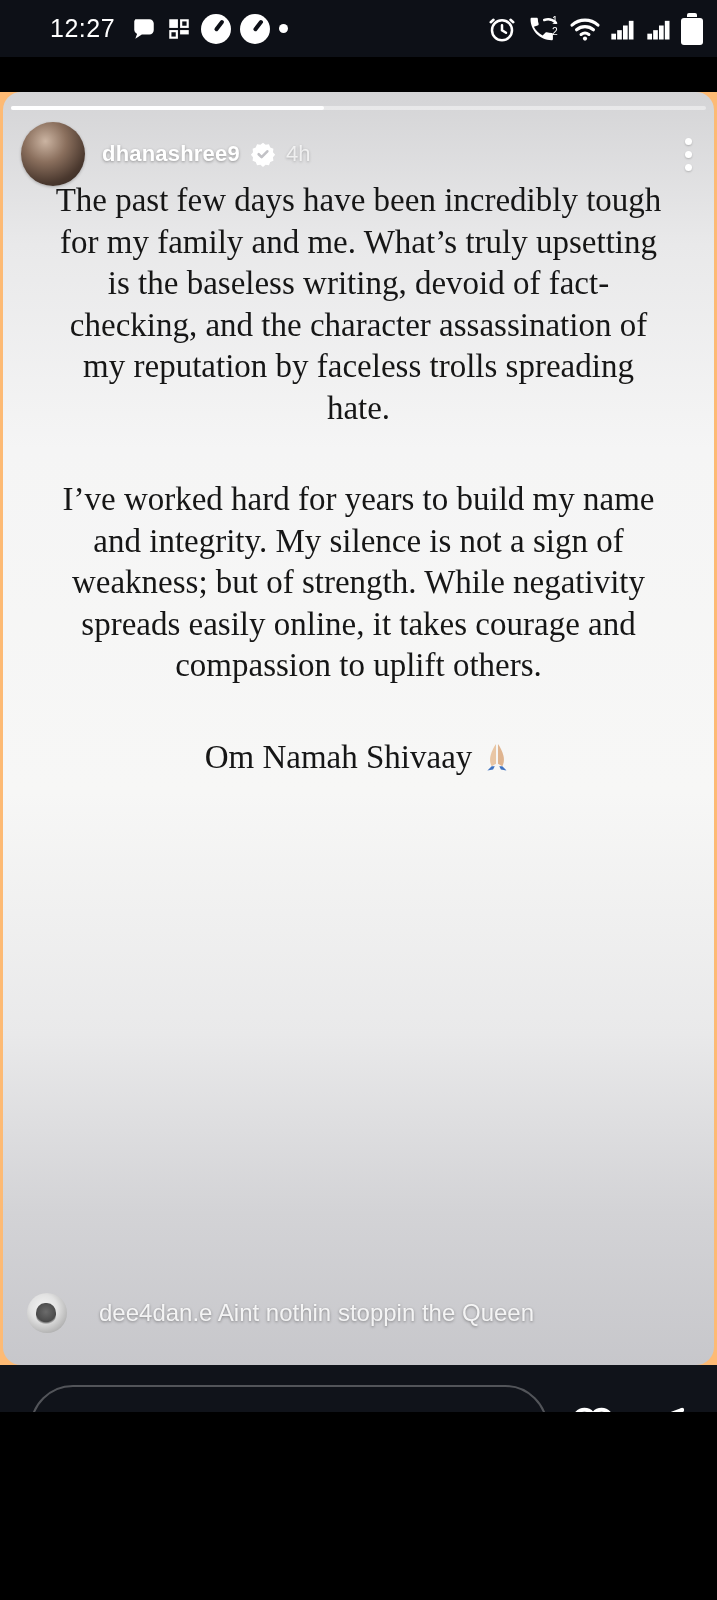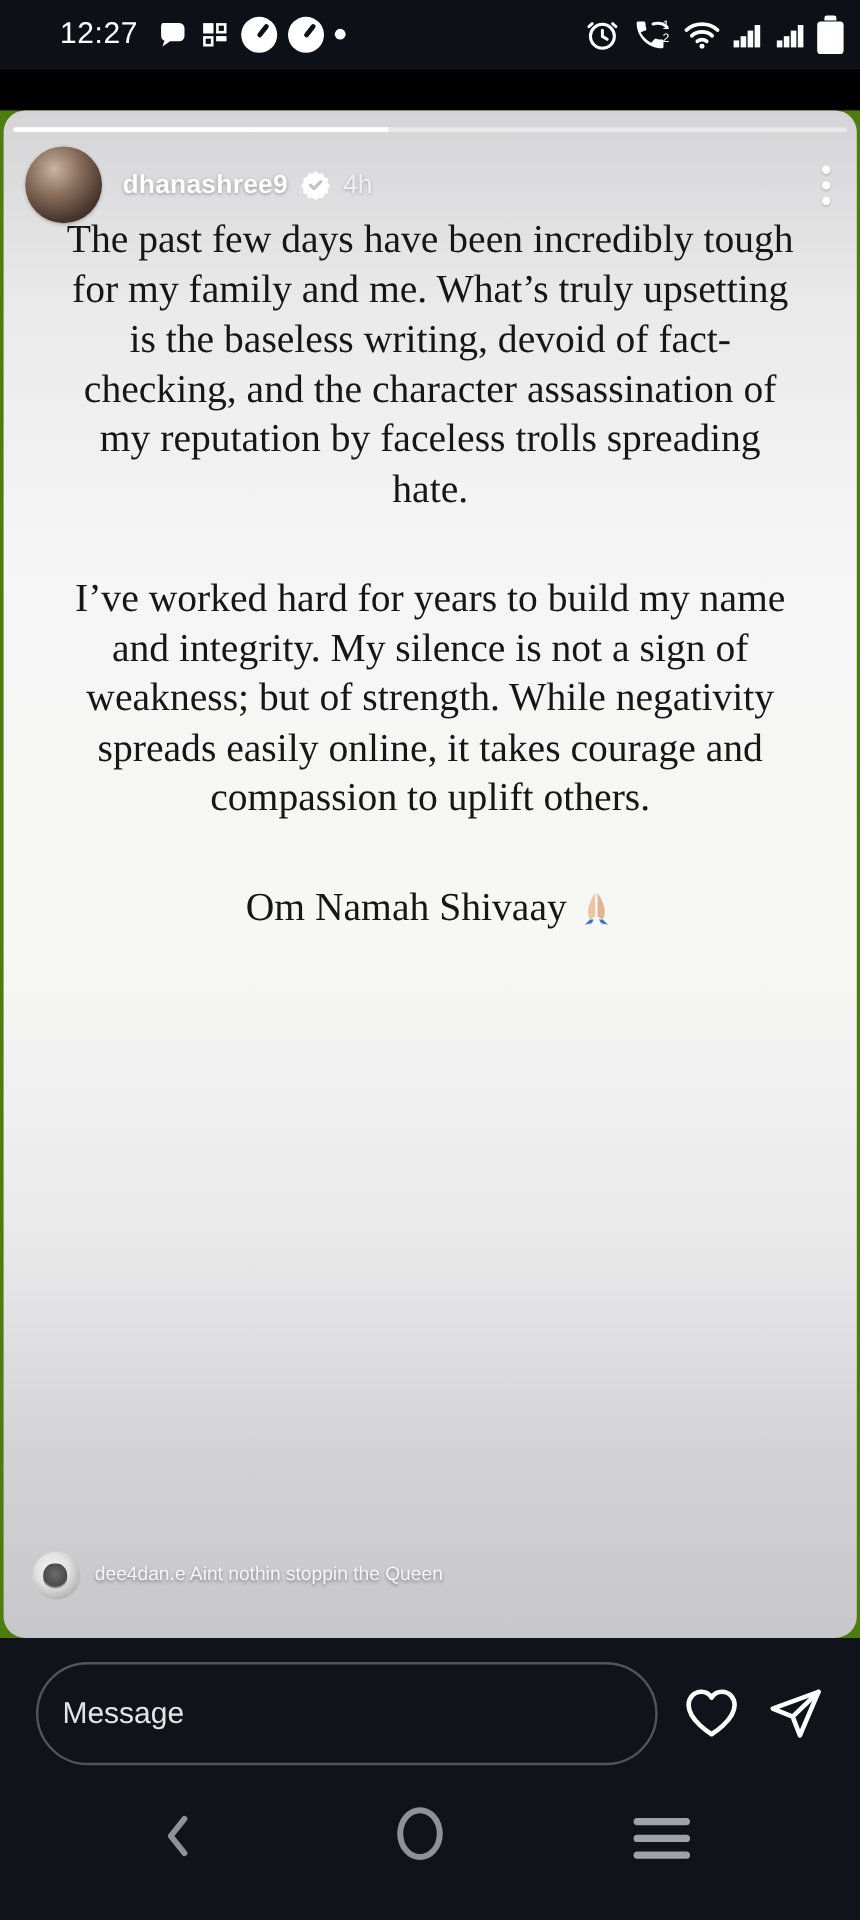--- a/index.html
+++ b/index.html
@@ -1,17 +1,17 @@
 <!DOCTYPE html>
 <html><head>
 <meta charset="utf-8">
 <style>
   html,body{margin:0;padding:0;background:#000;}
   .phone{
-    position:relative;width:717px;height:1600px;background:#4d7c0f;overflow:hidden;
+    position:relative;width:717px;height:1412px;background:#fdba74;overflow:hidden;
     font-family:"Liberation Sans",sans-serif;
   }
   
   .status-bar{
     position:absolute;top:0;left:0;width:717px;height:57px;background:#0d1017;
     display:flex;align-items:center;color:#fff;
   }
   .sb-time{font-size:25px;font-weight:400;margin-left:50px;letter-spacing:.5px;}
   .sb-left{display:flex;align-items:center;gap:9px;margin-left:16px;}
   .sb-right{display:flex;align-items:center;gap:8px;margin-left:auto;margin-right:14px;}
@@ -62,22 +62,23 @@
   
   .music-row{position:absolute;left:24px;bottom:32px;display:flex;align-items:center;gap:12px;width:660px;}
   .music-avatar{
     width:40px;height:40px;border-radius:50%;flex:0 0 auto;
     background:radial-gradient(circle at 42% 38%,#f4f4f4 0%,#e2e2e2 40%,#b9b9b9 70%,#8f8f8f 100%);
     position:relative;overflow:hidden;
   }
   .music-avatar::after{content:"";position:absolute;left:9px;top:10px;width:20px;height:22px;border-radius:45%;
     background:radial-gradient(circle at 50% 40%,#6b6b6b 0%,#4a4a4a 60%,transparent 75%);}
   .music-text{
-    color:rgba(255,255,255,.88);font-size:16px;white-space:nowrap;
+    color:rgba(255,255,255,.88);font-size:24px;white-space:nowrap;
     text-shadow:0 1px 3px rgba(0,0,0,.38);
+    margin-left:20px;
   }
   
   .bottom-bar{position:absolute;top:1365px;left:0;width:717px;height:235px;background:#10131a;padding-left:16px;}
   .composer{position:absolute;top:20px;left:30px;width:518px;height:86px;
     border:2px solid rgba(255,255,255,.28);border-radius:44px;display:flex;align-items:center;box-sizing:border-box;}
   .composer-placeholder{color:#e4e4e6;font-size:25px;margin-left:20px;}
   .heart-btn{position:absolute;top:40px;left:570px;}
   .share-btn{position:absolute;top:42px;left:640px;}
   
   .nav-back{position:absolute;top:145px;left:133px;}

